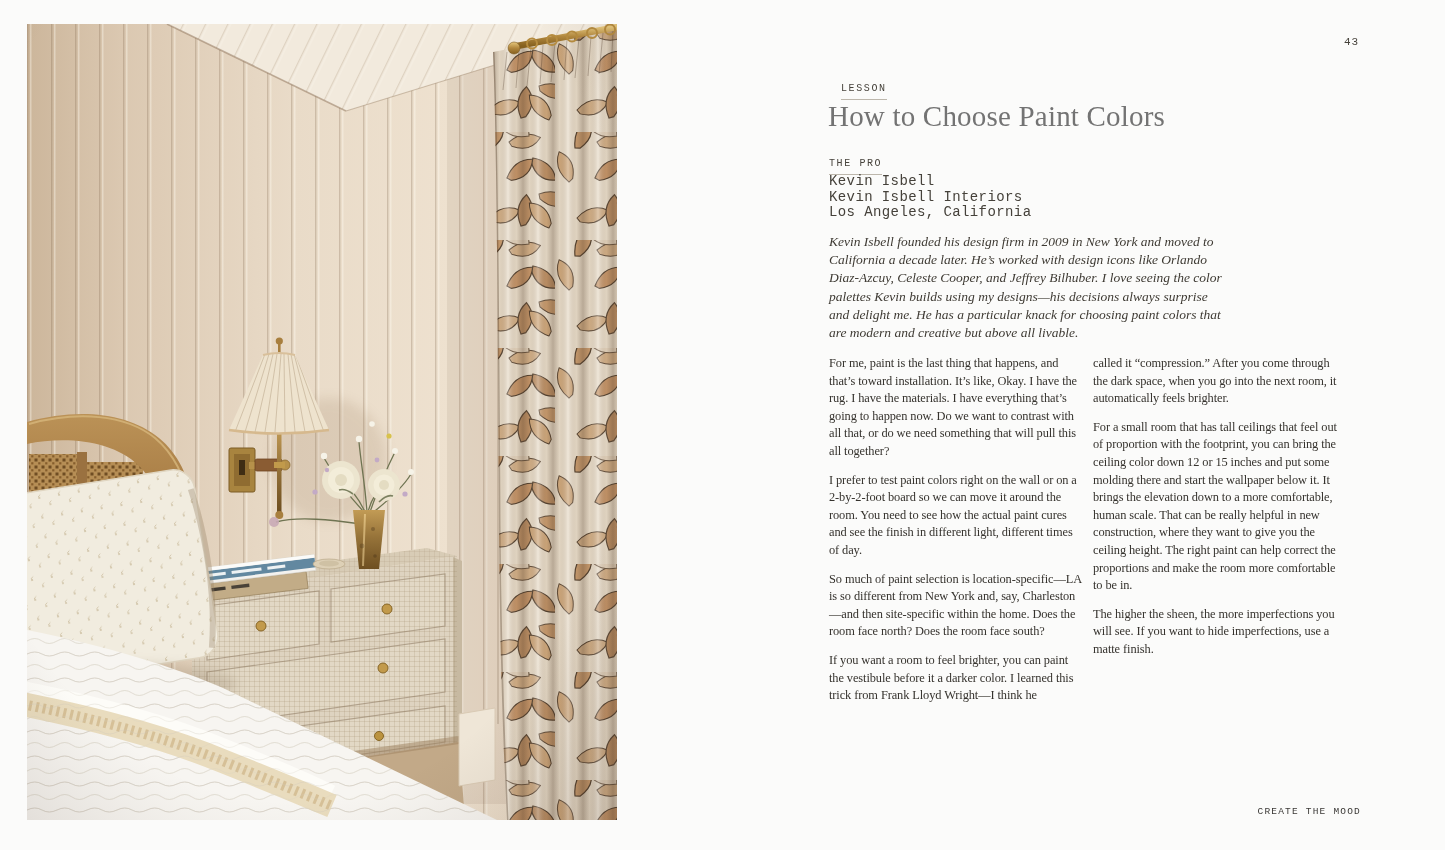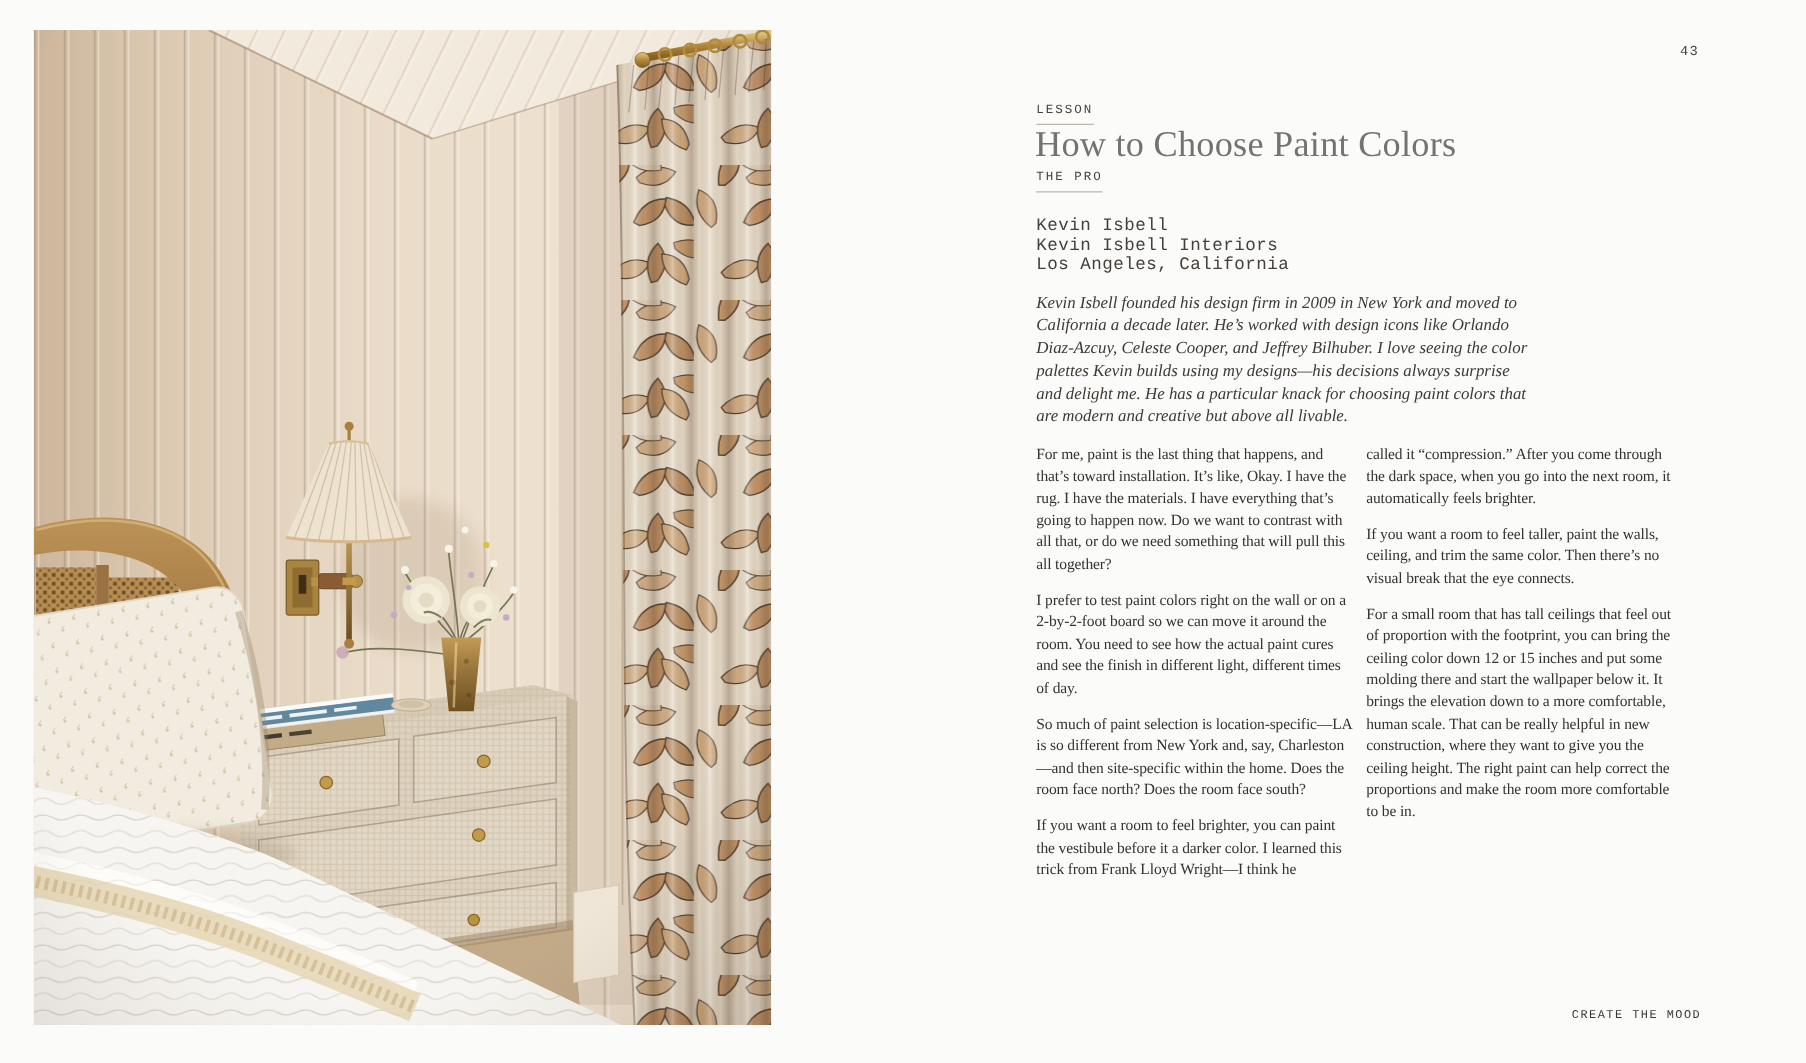--- a/index.html
+++ b/index.html
@@ -16,22 +16,22 @@
     position:absolute;left:1344px;top:36px;
     font-family:Liberation Mono, monospace;
     font-size:11px;letter-spacing:1px;color:#46423b;
   }
   .kicker{
     position:absolute;left:829px;
     font-family:"Liberation Mono","DejaVu Sans Mono",monospace;
     font-size:10px;letter-spacing:1.6px;color:#46423b;
     border-bottom:1px solid #bdb7ac;padding-bottom:5px;
   }
-  .kicker.lesson{top:83px;}
-  .kicker.pro{top:137px;}
+  .kicker.lesson{top:83px;margin-left:12px;}
+  .kicker.pro{top:158px;}
   h1.title{
     position:absolute;left:828px;top:100px;margin:0;
     font-weight:400;font-size:29px;letter-spacing:.2px;color:#737373;
   }
   .pro-block{position:absolute;left:829px;top:174px;
     font-family:"Liberation Mono","DejaVu Sans Mono",monospace;
     font-size:14px;line-height:15.5px;letter-spacing:.4px;color:#45413a;}
   .pro-block p{margin:0;}
   .intro{
     position:absolute;left:829px;top:233px;width:397px;margin:0;
@@ -349,20 +349,20 @@
 
     <div class="cols">
       <div class="col">
         <p>For me, paint is the last thing that happens, and that’s toward installation. It’s like, Okay. I have the rug. I have the materials. I have everything that’s going to happen now. Do we want to contrast with all that, or do we need something that will pull this all together?</p>
         <p>I prefer to test paint colors right on the wall or on a 2-by-2-foot board so we can move it around the room. You need to see how the actual paint cures and see the finish in different light, different times of day.</p>
         <p>So much of paint selection is location-specific—LA is so different from New York and, say, Charleston—and then site-specific within the home. Does the room face north? Does the room face south?</p>
         <p>If you want a room to feel brighter, you can paint the vestibule before it a darker color. I learned this trick from Frank Lloyd Wright—I think he</p>
       </div>
       <div class="col">
         <p>called it “compression.” After you come through the dark space, when you go into the next room, it automatically feels brighter.</p>
-        <p>If you want a room to feel taller, paint the walls, ceiling, and trim the same color. Then there’s no visual break that the eye connects.</p>
         <p>For a small room that has tall ceilings that feel out of proportion with the footprint, you can bring the ceiling color down 12 or 15 inches and put some molding there and start the wallpaper below it. It brings the elevation down to a more comfortable, human scale. That can be really helpful in new construction, where they want to give you the ceiling height. The right paint can help correct the proportions and make the room more comfortable to be in.</p>
+        <p>The higher the sheen, the more imperfections you will see. If you want to hide imperfections, use a matte finish.</p>
       </div>
     </div>
 
     <div class="runfoot">CREATE THE MOOD</div>
   </main>
 </div>
 
 </body></html>

